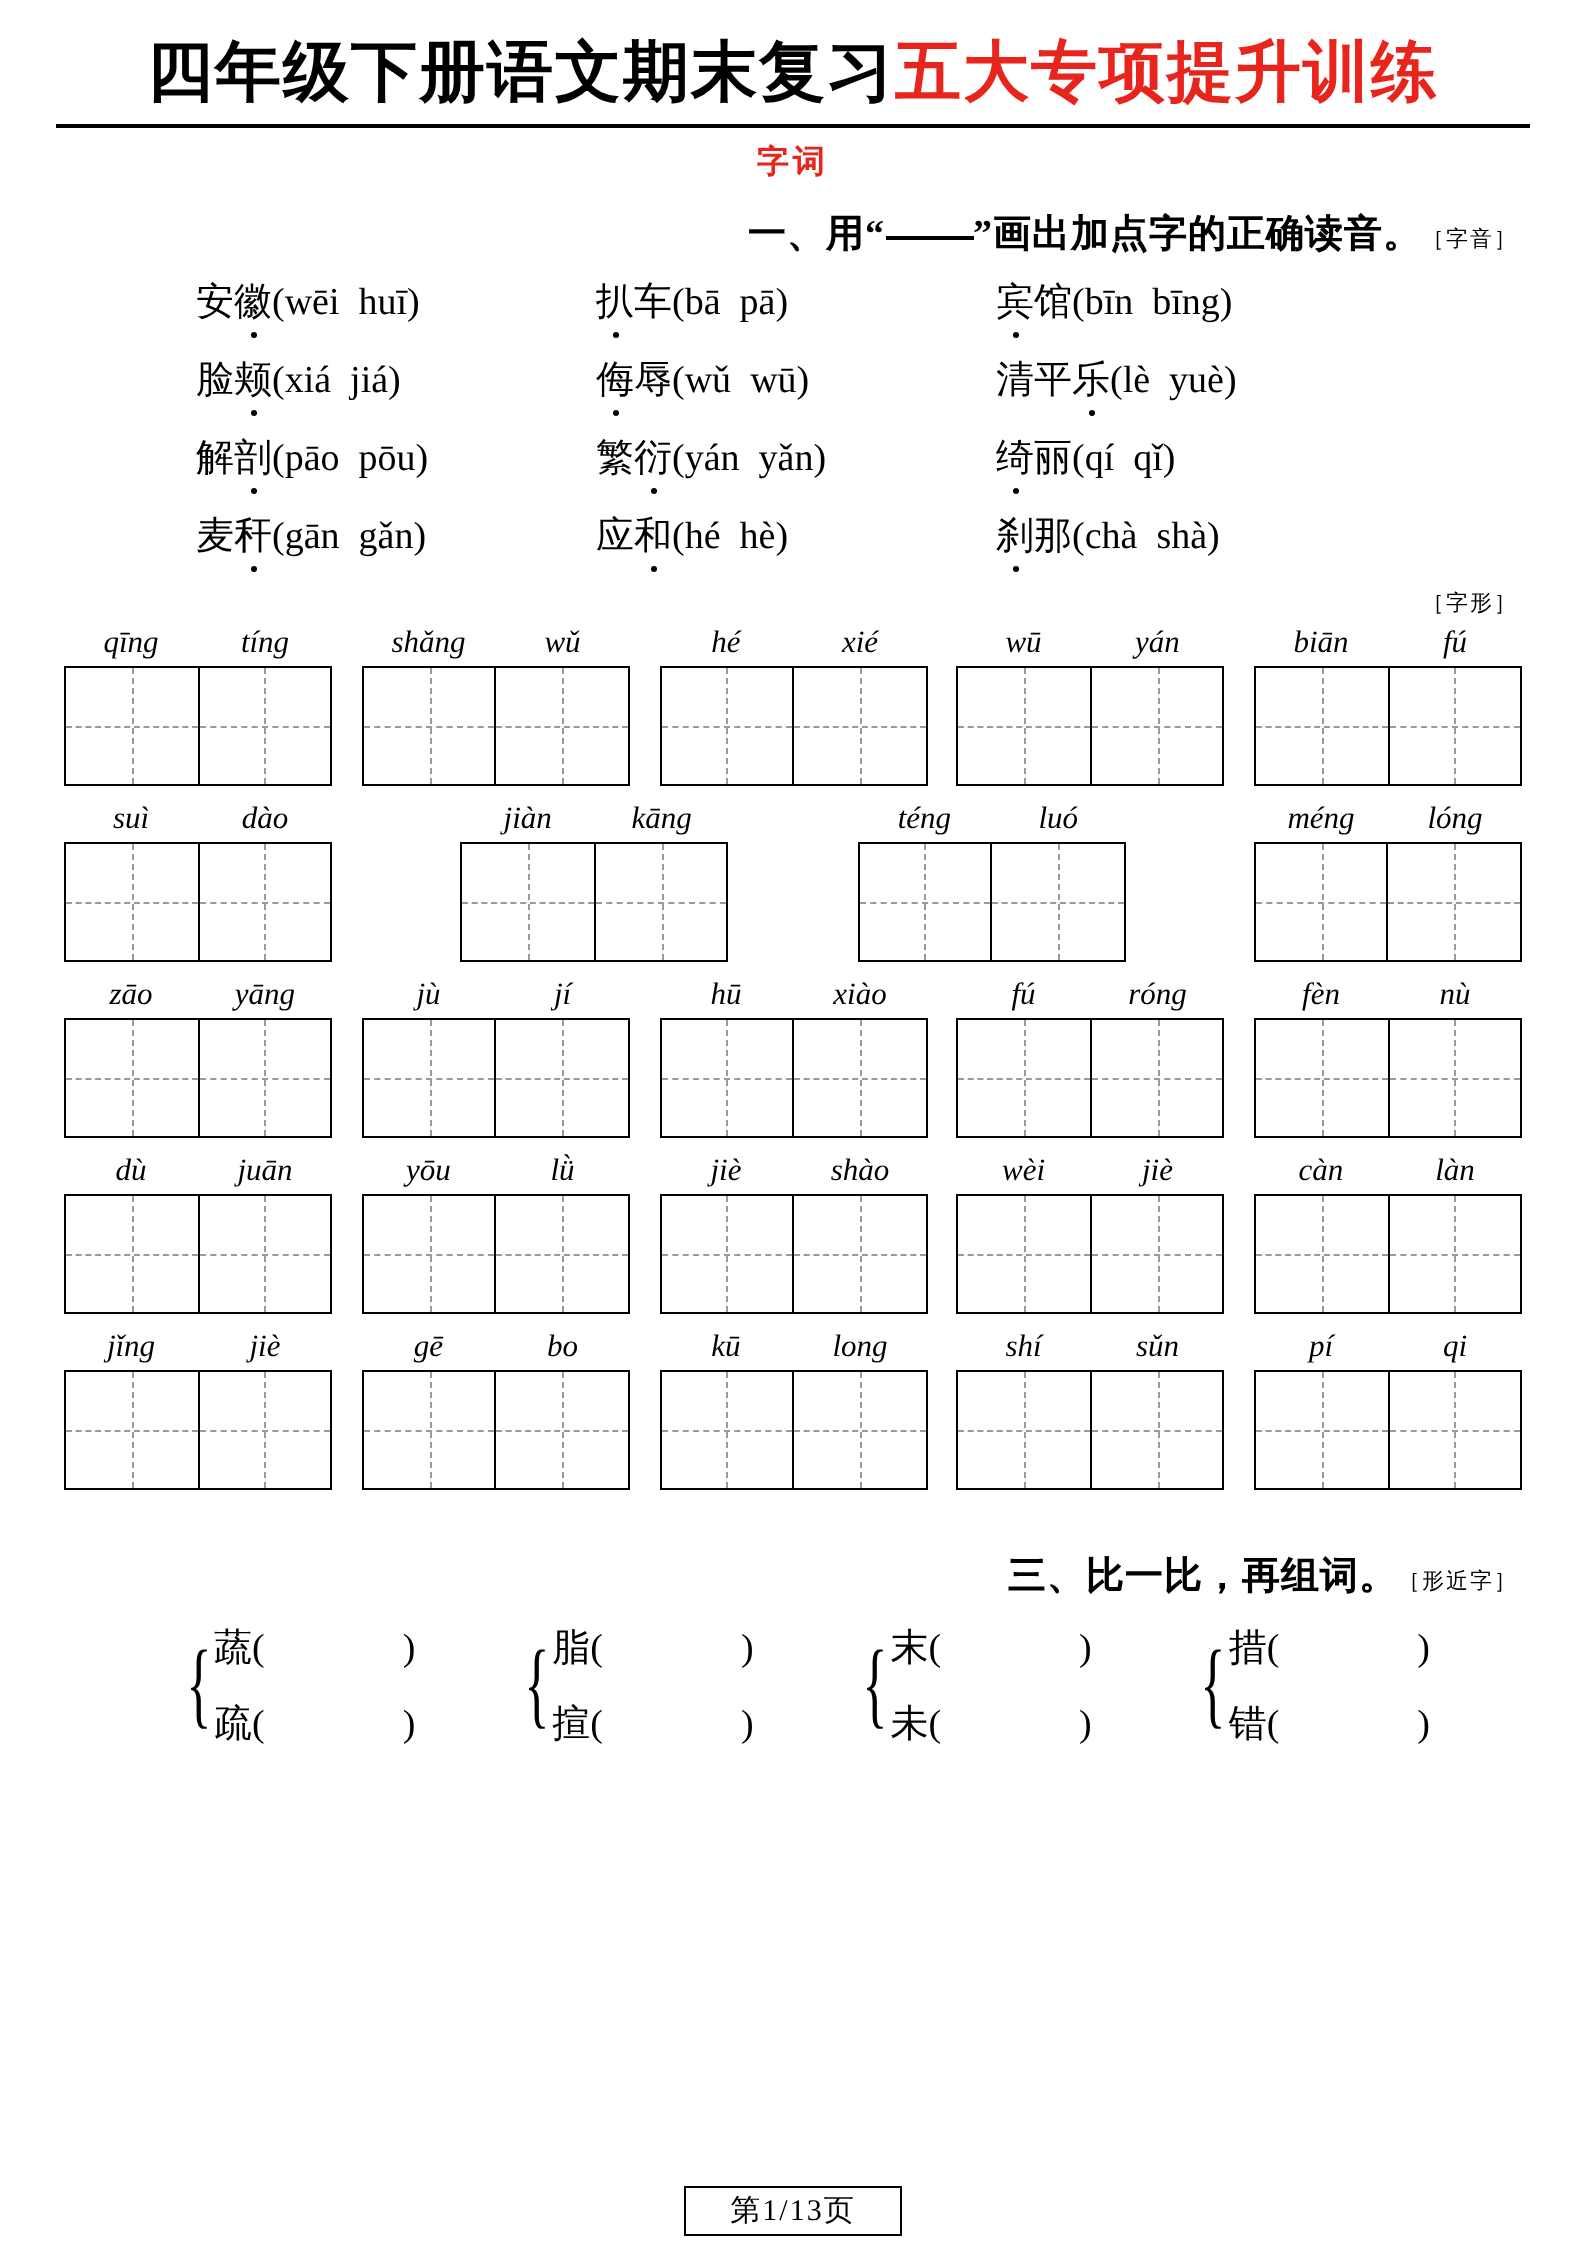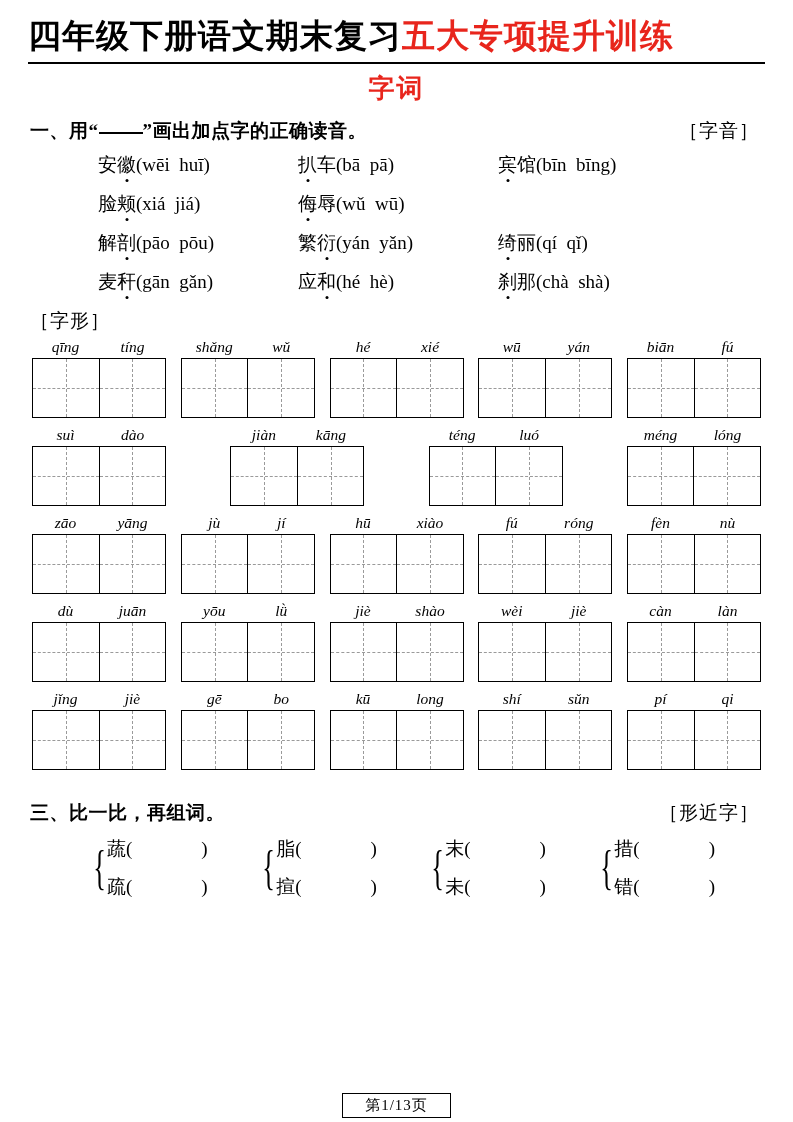--- a/index.html
+++ b/index.html
@@ -19,21 +19,21 @@
     width: 793px;
     height: 1122px;
     position: relative;
     box-sizing: border-box;
     padding: 0 28px;
   }
 
   
   .title-bar {
     margin-top: 14px;
-    text-align: left;
+    text-align: center;
     white-space: nowrap;
     border-bottom: 2px solid #000;
     padding-bottom: 3px;
   }
   .title-black {
     font-family: "Liberation Serif", serif;
     font-weight: bold;
     font-size: 33px;
     letter-spacing: 1px;
     color: #000;
@@ -42,46 +42,46 @@
     font-family: "Liberation Serif", serif;
     font-weight: bold;
     font-size: 33px;
     letter-spacing: 1px;
     color: #e8251c;
   }
   .subtitle {
     text-align: center;
     color: #e8251c;
     font-weight: bold;
-    font-size: 26px;
+    font-size: 16px;
     margin-top: 7px;
     letter-spacing: 2px;
   }
 
   
   .sec-head {
     display: flex;
     align-items: baseline;
-    justify-content: space-between;
+    justify-content: flex-end;
     margin-top: 12px;
     padding: 0 6px 0 2px;
   }
   .sec-title {
     font-size: 19px;
     font-weight: bold;
     letter-spacing: 0.5px;
   }
   .sec-title .uline {
     display: inline-block;
     border-bottom: 2px solid #000;
     width: 44px;
     vertical-align: 3px;
   }
   .sec-tag {
-    font-size: 19px;
+    font-size: 11px;
     letter-spacing: 1px;
   }
 
   
   .pinyin-block {
     margin: 8px 0 0 0;
     padding-left: 70px;
   }
   .pinyin-row {
     display: flex;
@@ -225,20 +225,21 @@
 
   <div class="pinyin-block">
     <div class="pinyin-row">
       <div class="pinyin-item"><span><span>安</span><span class="dotted">徽</span></span><span>(<span class="opt">wēi</span>&nbsp;&nbsp;<span class="opt">huī</span>)</span></div>
       <div class="pinyin-item"><span><span class="dotted">扒</span><span>车</span></span><span>(<span class="opt">bā</span>&nbsp;&nbsp;<span class="opt">pā</span>)</span></div>
       <div class="pinyin-item"><span><span class="dotted">宾</span><span>馆</span></span><span>(<span class="opt">bīn</span>&nbsp;&nbsp;<span class="opt">bīng</span>)</span></div>
     </div>
     <div class="pinyin-row">
       <div class="pinyin-item"><span><span>脸</span><span class="dotted">颊</span></span><span>(<span class="opt">xiá</span>&nbsp;&nbsp;<span class="opt">jiá</span>)</span></div>
       <div class="pinyin-item"><span><span class="dotted">侮</span><span>辱</span></span><span>(<span class="opt">wǔ</span>&nbsp;&nbsp;<span class="opt">wū</span>)</span></div>
+      <div class="pinyin-item"><span><span>清</span><span>平</span><span class="dotted">乐</span></span><span>(<span class="opt">lè</span>&nbsp;&nbsp;<span class="opt">yuè</span>)</span></div>
     </div>
     <div class="pinyin-row">
       <div class="pinyin-item"><span><span>解</span><span class="dotted">剖</span></span><span>(<span class="opt">pāo</span>&nbsp;&nbsp;<span class="opt">pōu</span>)</span></div>
       <div class="pinyin-item"><span><span>繁</span><span class="dotted">衍</span></span><span>(<span class="opt">yán</span>&nbsp;&nbsp;<span class="opt">yǎn</span>)</span></div>
       <div class="pinyin-item"><span><span class="dotted">绮</span><span>丽</span></span><span>(<span class="opt">qí</span>&nbsp;&nbsp;<span class="opt">qǐ</span>)</span></div>
     </div>
     <div class="pinyin-row">
       <div class="pinyin-item"><span><span>麦</span><span class="dotted">秆</span></span><span>(<span class="opt">gān</span>&nbsp;&nbsp;<span class="opt">gǎn</span>)</span></div>
       <div class="pinyin-item"><span><span>应</span><span class="dotted">和</span></span><span>(<span class="opt">hé</span>&nbsp;&nbsp;<span class="opt">hè</span>)</span></div>
       <div class="pinyin-item"><span><span class="dotted">刹</span><span>那</span></span><span>(<span class="opt">chà</span>&nbsp;&nbsp;<span class="opt">shà</span>)</span></div>

